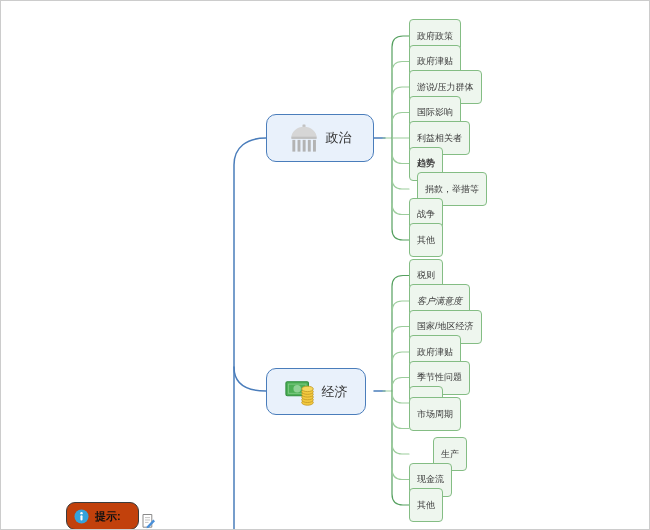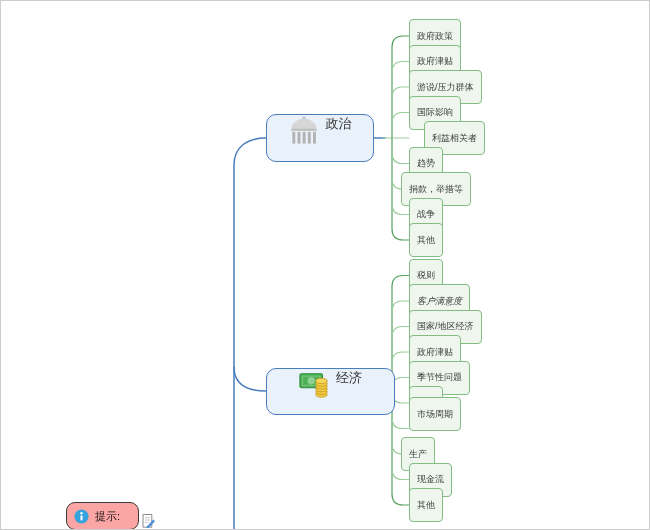--- a/index.html
+++ b/index.html
@@ -4,36 +4,36 @@
 <style>
   * { margin: 0; padding: 0; box-sizing: border-box; }
   html, body { width: 650px; height: 530px; background: #fff; font-family: "Liberation Sans", sans-serif; }
   #canvas {
     position: relative; width: 650px; height: 530px; overflow: hidden;
     background: #ffffff; border: 1px solid #cccccc;
   }
   #connectors { position: absolute; left: 0; top: 0; width: 650px; height: 530px; }
   #nodes { position: absolute; left: 0; top: 0; width: 650px; height: 530px; }
   .main {
-    position: absolute; display: flex; align-items: flex-start; justify-content: center; gap: 7px;
+    position: absolute; display: flex; align-items: center; justify-content: center; gap: 7px;
     background: var(--main-fill, #e9f1fb); border: 1.5px solid var(--main-border, #4a7dbb);
     border-radius: 10px; color: #333; font-size: 13px; cursor: default;
   }
   .micon { display: inline-flex; width: 30px; height: 30px; }
   .child {
     position: absolute; display: flex; align-items: center; height: 18px; padding: 16px 7px;
     background: var(--sub-fill, #eef6ee); border: 1px solid var(--sub-border, #84bd84);
     border-radius: 4px; font-size: 9px; color: #3c3c3c; white-space: nowrap;
     transform: translateY(-50%); cursor: default;
   }
   .hint-box {
     position: absolute; left: 65px; top: 501px; width: 73px; height: 28px;
-    background: #fca5a5; border: 1.5px solid #3c3c3c; border-radius: 9px;
+    background: #c2410c; border: 1.5px solid #3c3c3c; border-radius: 9px;
     display: flex; align-items: center; gap: 6px; padding: 0 7px;
-    font-size: 11px; color: #111;
+    font-size: 11px; color: #111; font-weight: bold;
   }
   .hint-icon { display: inline-flex; width: 15px; height: 15px; }
   .notes-marker { position: absolute; left: 141px; top: 512px; display: inline-flex; width: 14px; height: 16px; }
 </style>
 </head>
 <body>
 
 <div id="canvas">
   <svg id="connectors" xmlns="http://www.w3.org/2000/svg">
       <path d="M 265 137 C 246 137 233 146 233 164 L 233 530" fill="none" stroke="#4a7dbb" stroke-width="1.5" stroke-linecap="round"></path>
@@ -73,26 +73,26 @@
             <rect x="20.1" y="18" width="3.1" height="12.5" fill="#b3b3b3"></rect>
             <rect x="25.6" y="18" width="3.1" height="12.5" fill="#b3b3b3"></rect>
           </svg>
         </span>
         <span>政治</span>
       </div>
       <div class="child" style="left: 408px; top: 35px;">政府政策</div>
       <div class="child" style="left: 408px; top: 60.5px;">政府津贴</div>
       <div class="child" style="left: 408px; top: 86px;">游说/压力群体</div>
       <div class="child" style="left: 408px; top: 111.5px;">国际影响</div>
-      <div class="child" style="left: 408px; top: 137px; margin-left: 15px;">利益相关者</div>
-      <div class="child" style="left: 408px; top: 162.5px;">趋势</div>
-      <div class="child" style="left: 400px; top: 188px;">捐款，举措等</div>
+      <div class="child" style="left: 408px; top: 137px;">利益相关者</div>
+      <div class="child" style="left: 408px; top: 162.5px; font-weight: bold;">趋势</div>
+      <div class="child" style="left: 416px; top: 188px;">捐款，举措等</div>
       <div class="child" style="left: 408px; top: 213.5px;">战争</div>
       <div class="child" style="left: 408px; top: 239px;">其他</div>
-      <div class="main" style="left: 265px; top: 367px; width: 129px; height: 47px;">
+      <div class="main" style="left: 265px; top: 367px; width: 100px; height: 47px;">
         <span class="micon">
           <svg viewBox="0 0 32 32" width="30" height="30">
             <rect x="1" y="5" width="24" height="15" rx="1.5" fill="#4db056" stroke="#2f8c3c" stroke-width="1.2"></rect>
             <rect x="3.6" y="7.6" width="18.8" height="9.8" fill="none" stroke="#7fca85" stroke-width="1"></rect>
             <circle cx="13" cy="12.5" r="4" fill="#8fd195"></circle>
             <g stroke="#c29a26" stroke-width="0.9">
               <ellipse cx="24" cy="27.2" rx="6.2" ry="2.9" fill="#f3c93f"></ellipse>
               <ellipse cx="24" cy="24.3" rx="6.2" ry="2.9" fill="#f3c93f"></ellipse>
               <ellipse cx="24" cy="21.4" rx="6.2" ry="2.9" fill="#f3c93f"></ellipse>
               <ellipse cx="24" cy="18.5" rx="6.2" ry="2.9" fill="#f3c93f"></ellipse>
@@ -103,21 +103,21 @@
         </span>
         <span>经济</span>
       </div>
       <div class="child" style="left: 408px; top: 274.5px;">税则</div>
       <div class="child" style="left: 408px; top: 300px; font-style: italic;">客户满意度</div>
       <div class="child" style="left: 408px; top: 325.5px;">国家/地区经济</div>
       <div class="child" style="left: 408px; top: 351px;">政府津贴</div>
       <div class="child" style="left: 408px; top: 376.5px;">季节性问题</div>
       <div class="child" style="left: 408px; top: 402px;">分销</div>
       <div class="child" style="left: 408px; top: 413px;">市场周期</div>
-      <div class="child" style="left: 400px; top: 453px;">生产</div>
+      <div class="child" style="left: 432px; top: 453px;">生产</div>
       <div class="child" style="left: 408px; top: 478.5px;">现金流</div>
       <div class="child" style="left: 408px; top: 504px;">其他</div>
     </div>
 
   <div class="hint-box">
     <span class="hint-icon">
       <svg viewBox="0 0 16 16" width="15" height="15">
         <circle cx="8" cy="8" r="7.5" fill="#35a3dc"></circle>
         <circle cx="8" cy="4.4" r="1.3" fill="#ffffff"></circle>
         <rect x="6.9" y="6.6" width="2.2" height="5.6" rx="1.1" fill="#ffffff"></rect>

